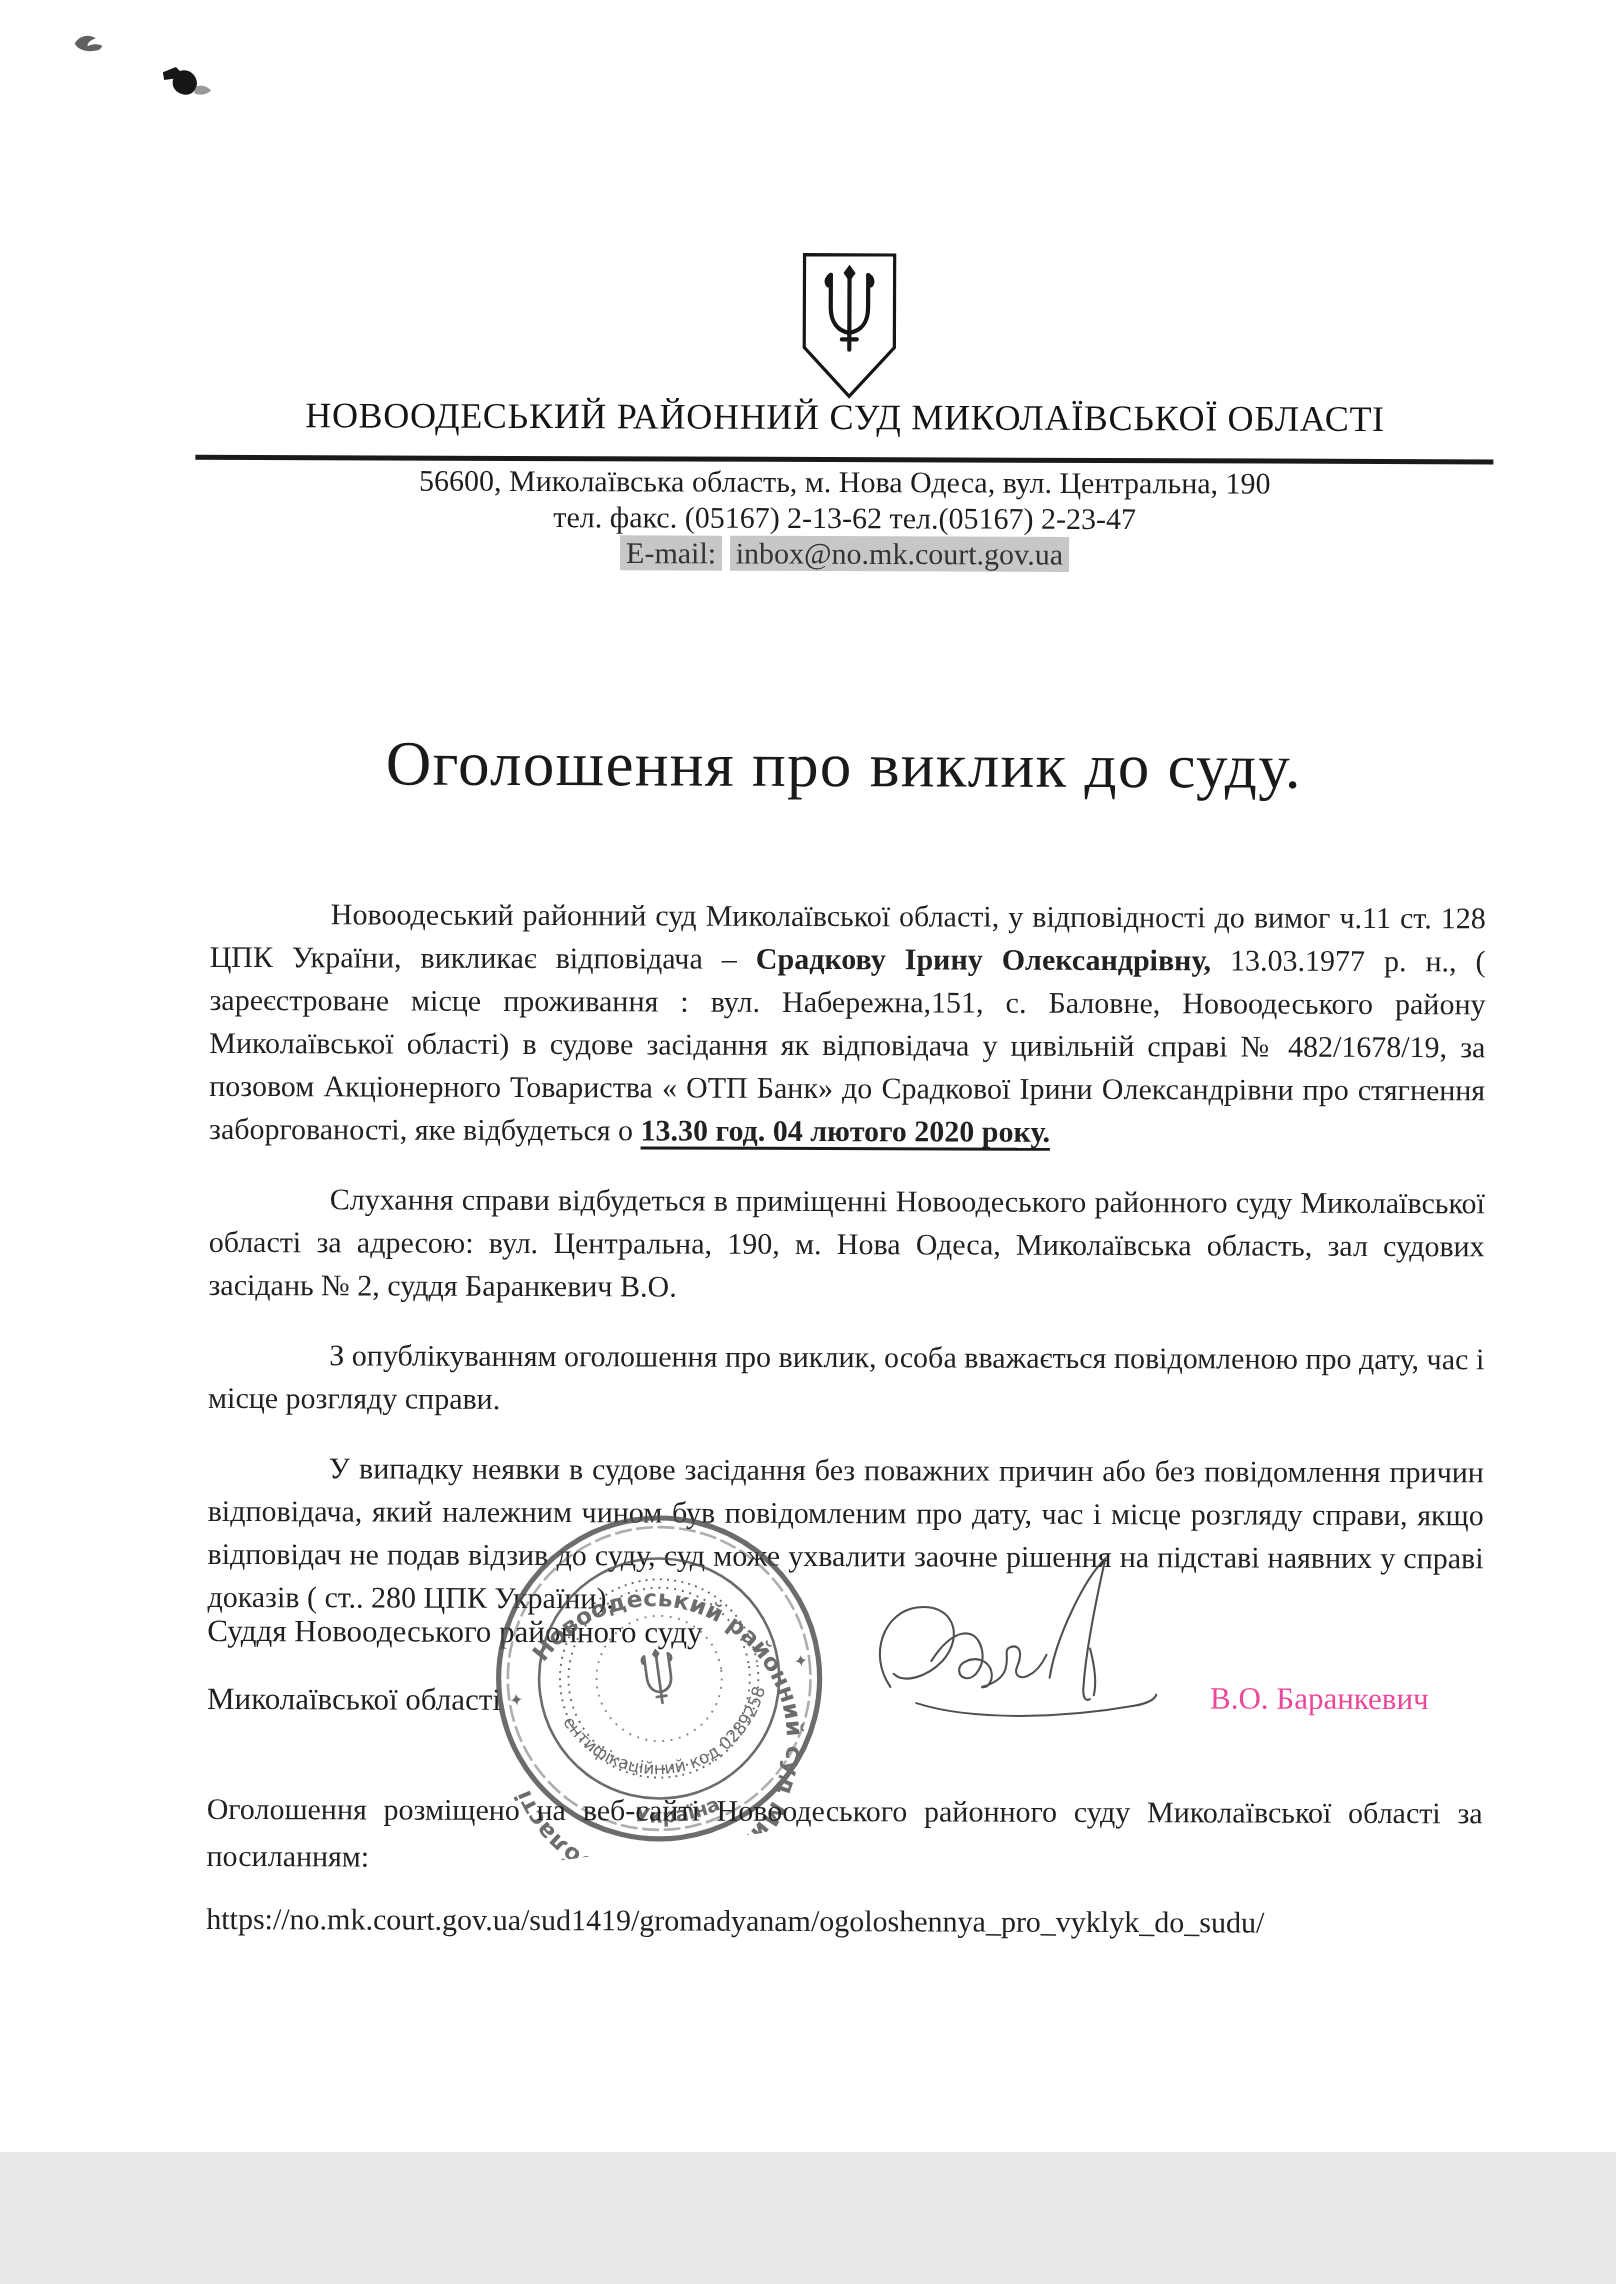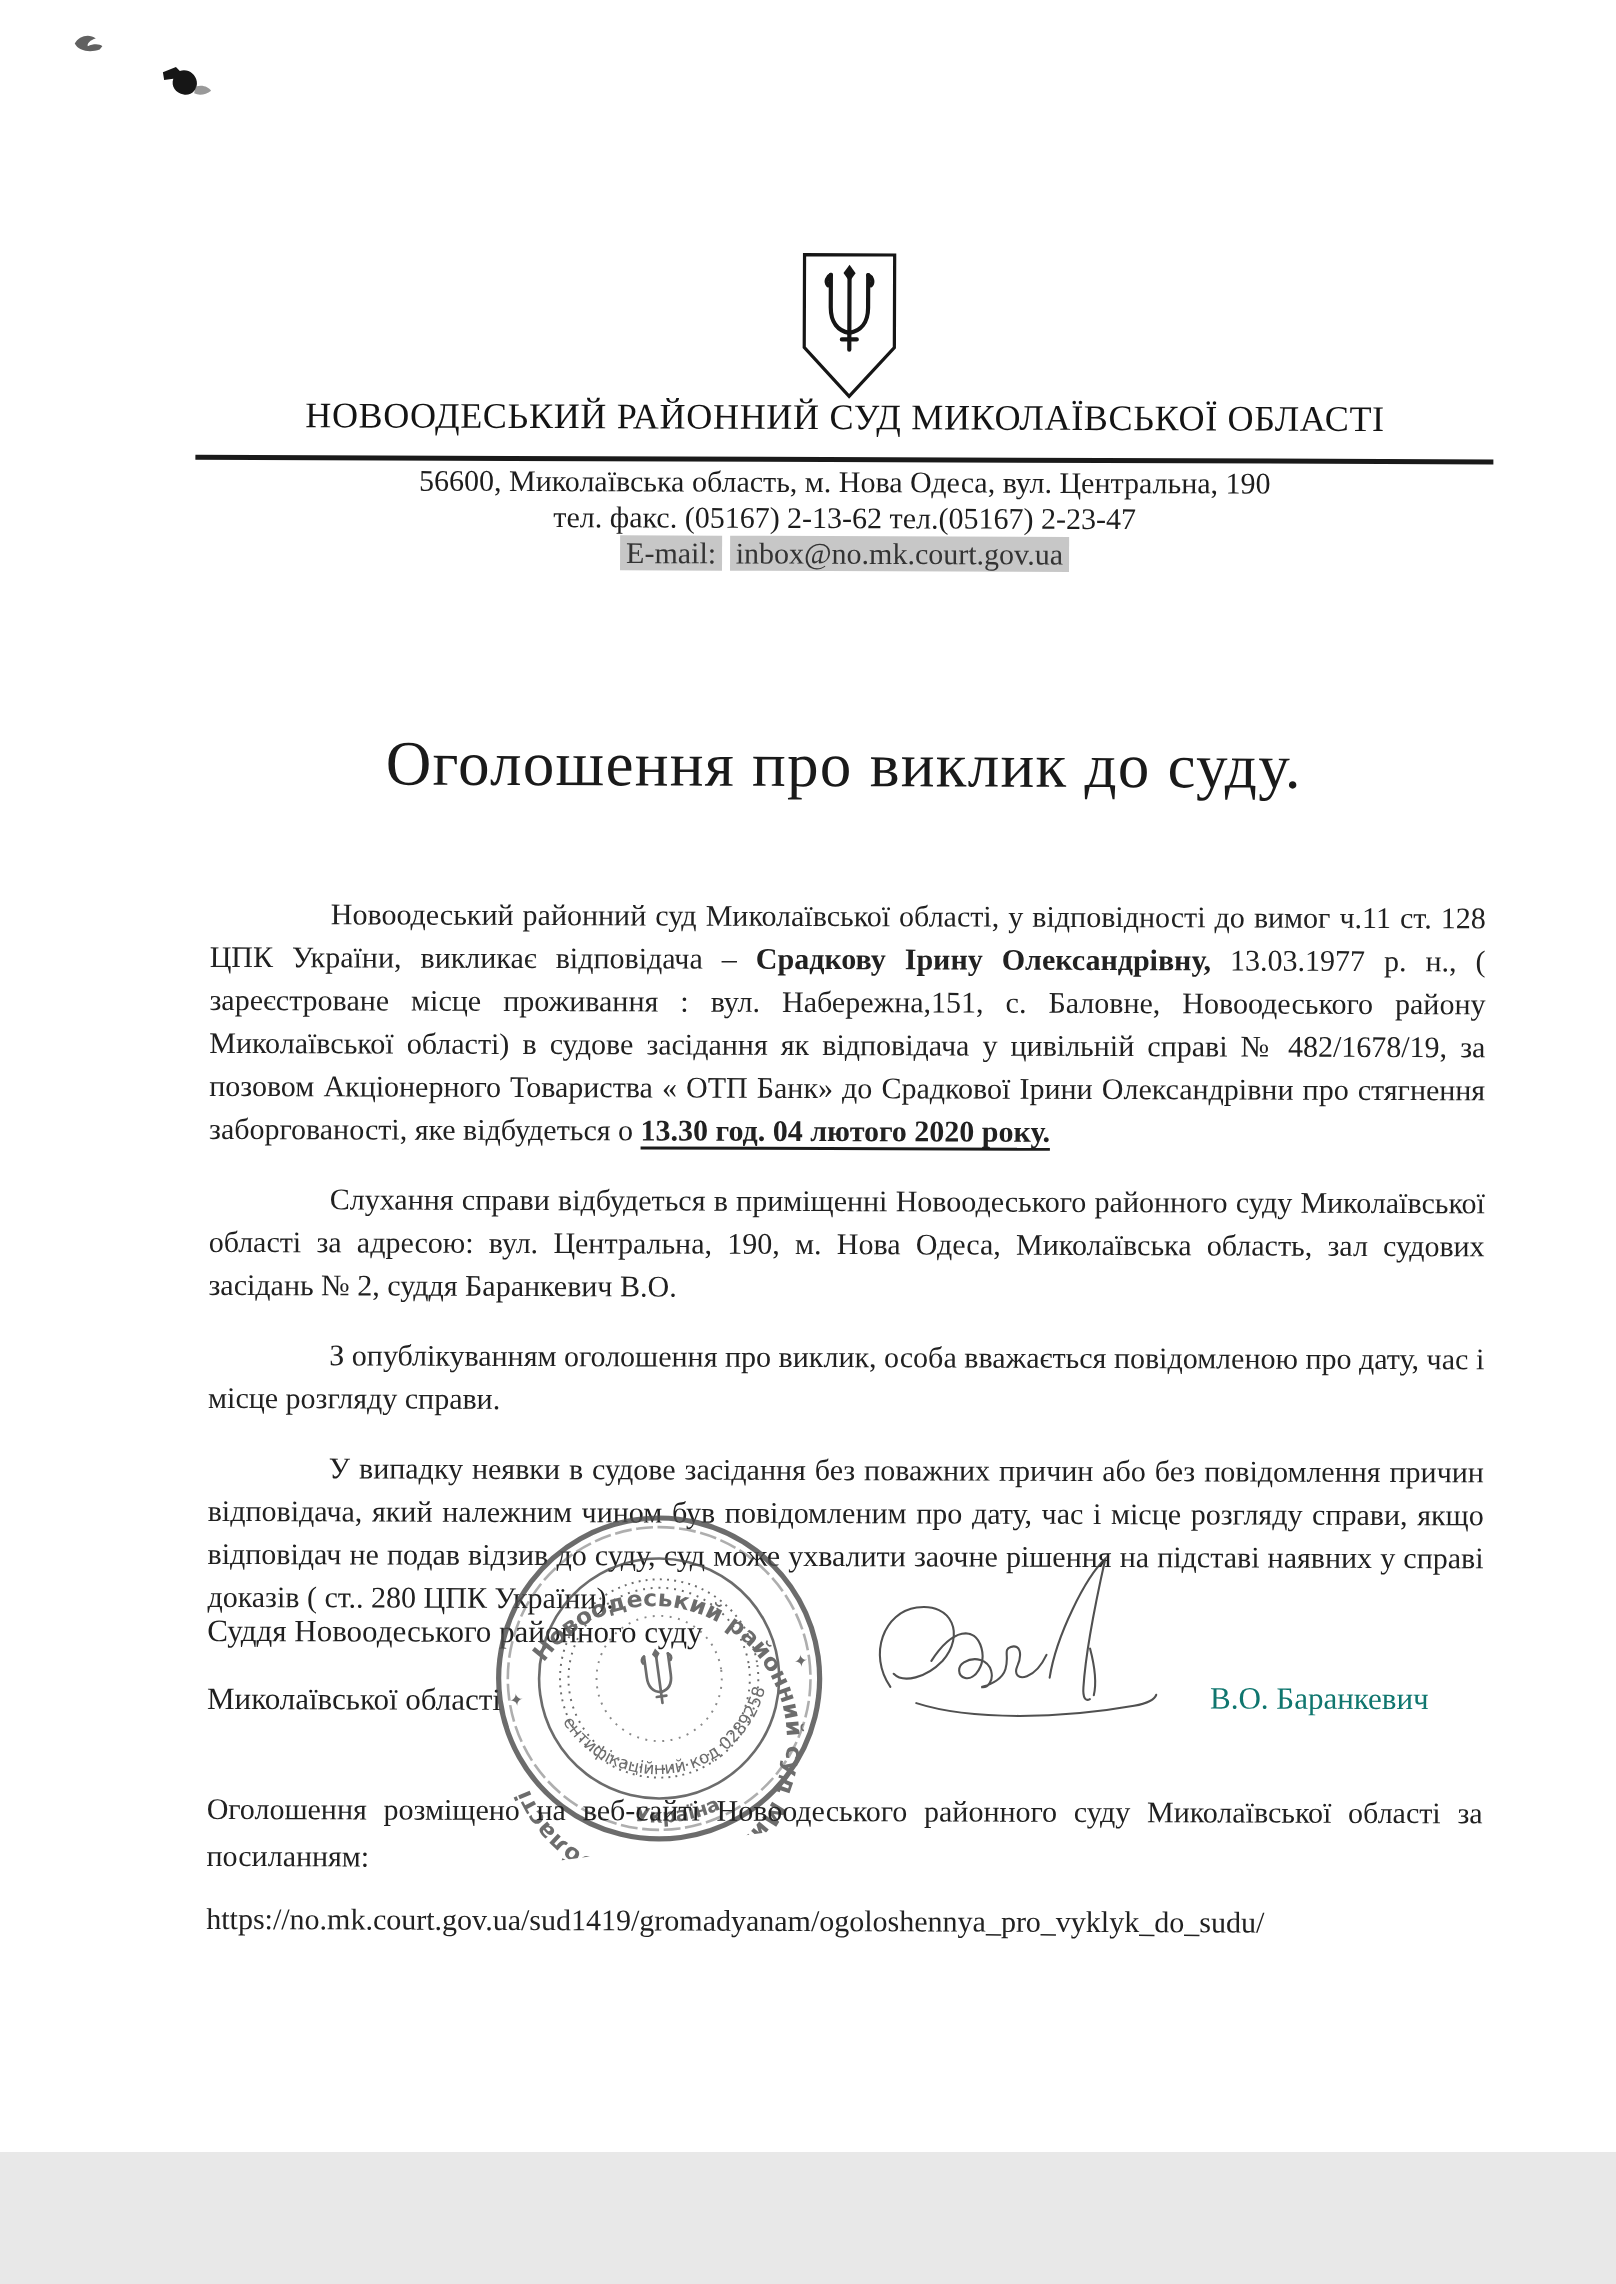--- a/index.html
+++ b/index.html
@@ -48,21 +48,21 @@
     font-weight:700;
     text-decoration:underline;
     text-decoration-thickness:3.3px;
     text-underline-offset:5.9px;
     text-decoration-color:#1b1b1b;
   }
 
   
   .judge-line1{position:absolute;left:210px;top:1615px;font-size:31px;color:#1f1f1f;white-space:nowrap;}
   .judge-line2{position:absolute;left:210px;top:1683px;font-size:31px;color:#1f1f1f;white-space:nowrap;}
-  .judge-name{position:absolute;left:1213px;top:1679px;font-size:31px;color:#0f766e;white-space:nowrap;}
+  .judge-name{position:absolute;left:1213px;top:1679px;font-size:31px;color:#ec4899;white-space:nowrap;}
 
   .stamp{position:absolute;left:495px;top:1512px;width:334px;height:334px;color:#4d4d4d;opacity:.82;transform:rotate(-8deg);}
   .stamp text{font-family:"DejaVu Sans","Liberation Sans",sans-serif;fill:currentColor;}
   .signature{position:absolute;left:857px;top:1550px;width:326px;height:195px;}
 
   
   .foot-note{position:absolute;left:210px;top:1787px;width:1276px;font-size:30px;line-height:47px;text-align:justify;color:#212121;}
   .foot-url{position:absolute;left:210px;top:1904px;width:1303px;font-size:30px;color:#212121;white-space:nowrap;}
 </style>
 </head>

